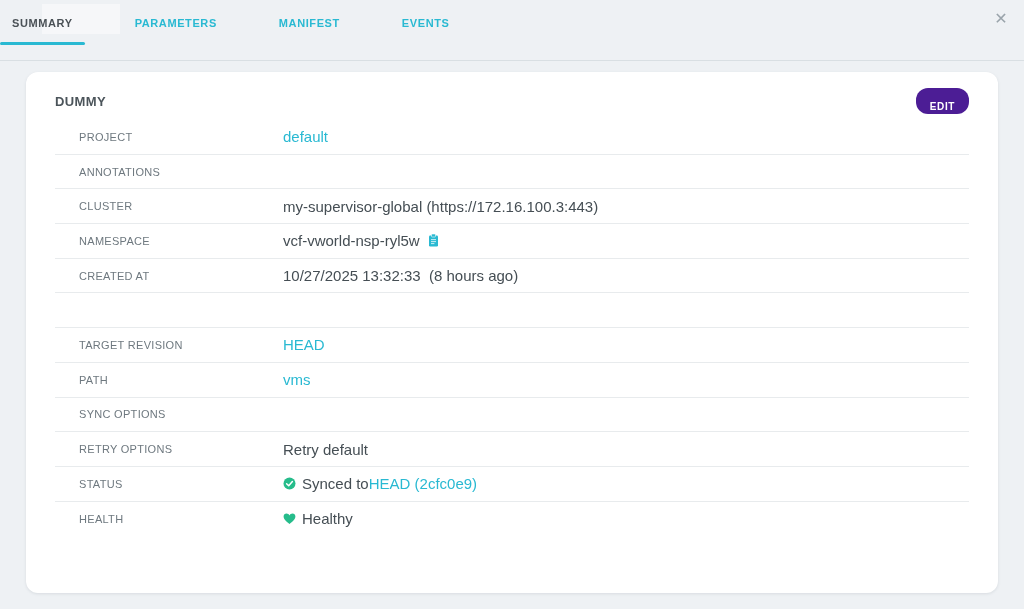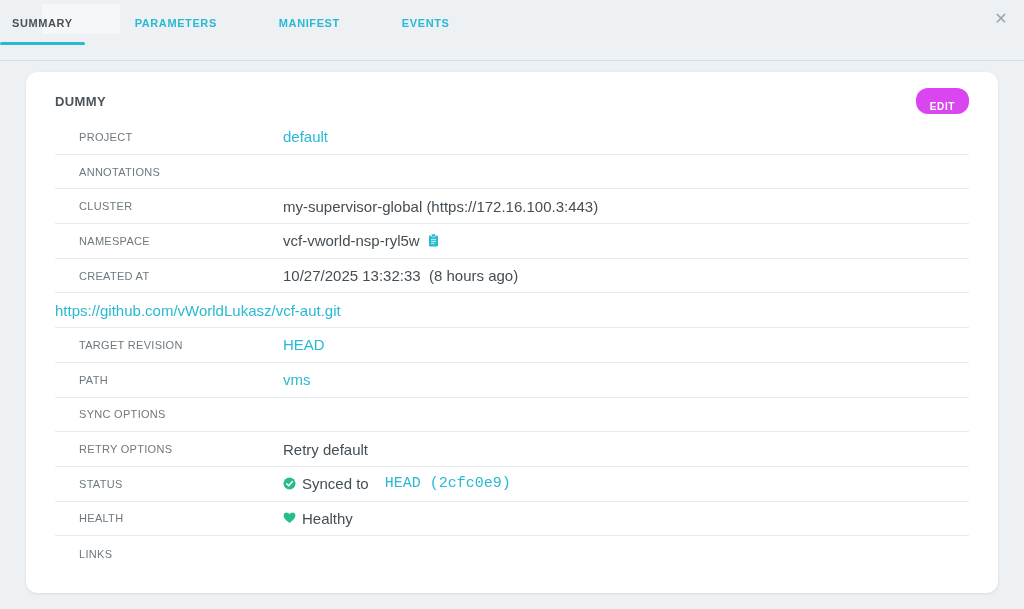--- a/index.html
+++ b/index.html
@@ -55,21 +55,21 @@
   }
   .card-header {
     height: 38px;
     display: flex; align-items: center; justify-content: space-between;
   }
   .card-title {
     font-size: 13px; font-weight: bold; color: #4b545a; letter-spacing: 0.4px;
   }
   .edit-btn {
     min-width: 50px; height: 23px; padding: 13px 14px;
-    background: #d946ef; color: #ffffff;
+    background: #4c1d95; color: #ffffff;
     border: none; border-radius: 12px;
     font-family: "Liberation Sans", sans-serif;
     font-size: 10px; font-weight: bold; letter-spacing: 0.6px;
     cursor: pointer;
   }
 
   .rows {}
   .row {
     height: 34.7px;
     display: flex; align-items: center;
@@ -81,21 +81,21 @@
     font-size: 11px; color: #6e787f; letter-spacing: 0.3px; padding-left: 24px;
   }
   .row-value {
     font-size: 15px; color: #454e54;
     white-space: pre-wrap;
     display: flex; align-items: center;
   }
   .link { color: #29b9d2; cursor: pointer; }
   .copy-icon { margin-left: 8px; cursor: pointer; display: inline-flex; }
   .status-icon { margin-right: 6px; display: inline-flex; }
-  .status-link { margin-left: 16px; font-family: Liberation Mono, monospace; }
+  .status-link { margin-left: 0; }
 </style>
 </head>
 <body>
 
 <div class="ghost-rect"></div>
 
 <div class="close-btn">✕</div>
 
 <div class="tabbar">
   <div class="tab active">
@@ -151,21 +151,20 @@
         </span>
       </div>
     </div>
 
     <div class="row">
       <div class="row-label">CREATED AT</div>
       <div class="row-value">10/27/2025 13:32:33  (8 hours ago)</div>
     </div>
 
     <div class="row">
-      <div class="row-value"><span class="link">https://github.com/vWorldLukasz/vcf-aut.git</span></div>
     </div>
 
     <div class="row">
       <div class="row-label">TARGET REVISION</div>
       <div class="row-value"><span class="link">HEAD</span></div>
     </div>
 
     <div class="row">
       <div class="row-label">PATH</div>
       <div class="row-value"><span class="link">vms</span></div>
@@ -200,19 +199,15 @@
       <div class="row-value">
         <span class="status-icon">
           <svg width="13" height="12" viewBox="0 0 13 12">
             <path d="M6.5 11 C2.2 8 0.6 5.6 0.6 3.6 C0.6 1.9 1.9 0.6 3.5 0.6 C4.7 0.6 5.9 1.3 6.5 2.4 C7.1 1.3 8.3 0.6 9.5 0.6 C11.1 0.6 12.4 1.9 12.4 3.6 C12.4 5.6 10.8 8 6.5 11 Z" fill="#26bc8b"></path>
           </svg>
         </span>
         <span>Healthy</span>
       </div>
     </div>
 
-    <div class="row">
-      <div class="row-label">LINKS</div>
-      <div class="row-value"></div>
-    </div>
 
   </div>
 </div>
 
 </body></html>

